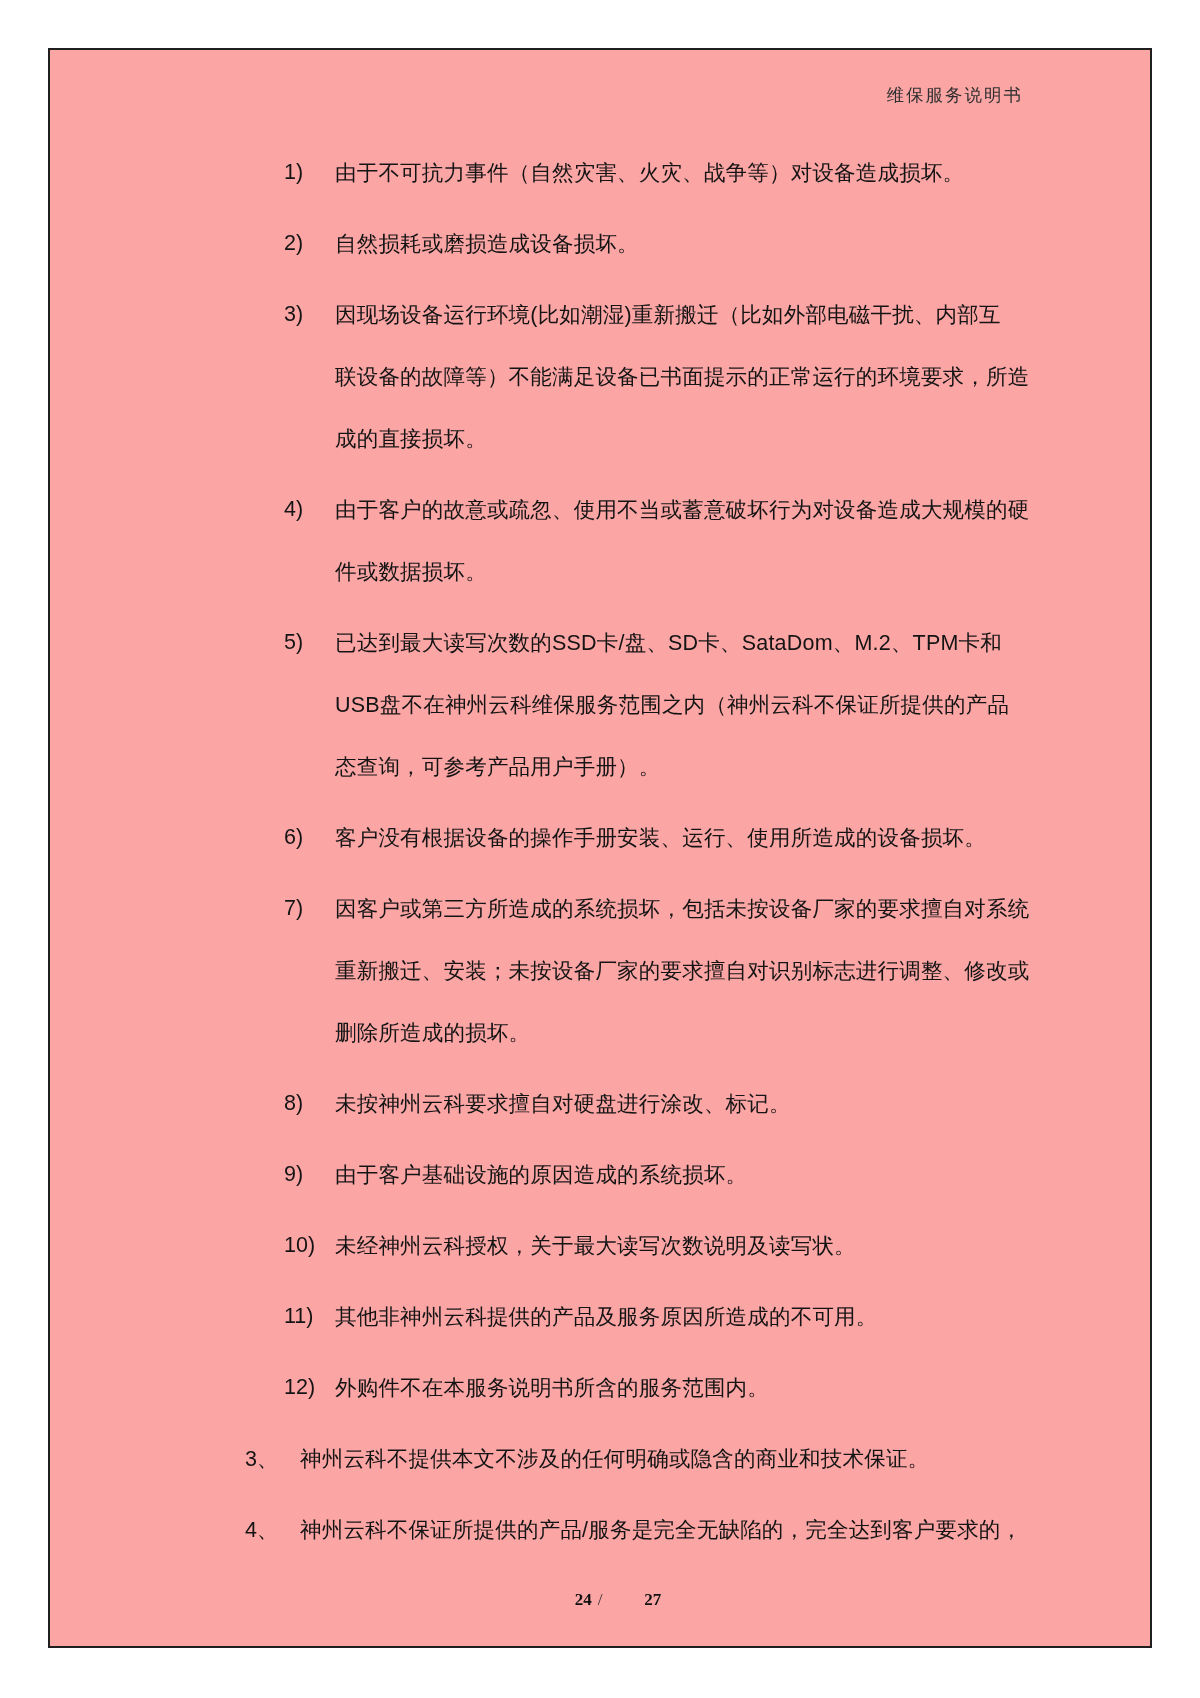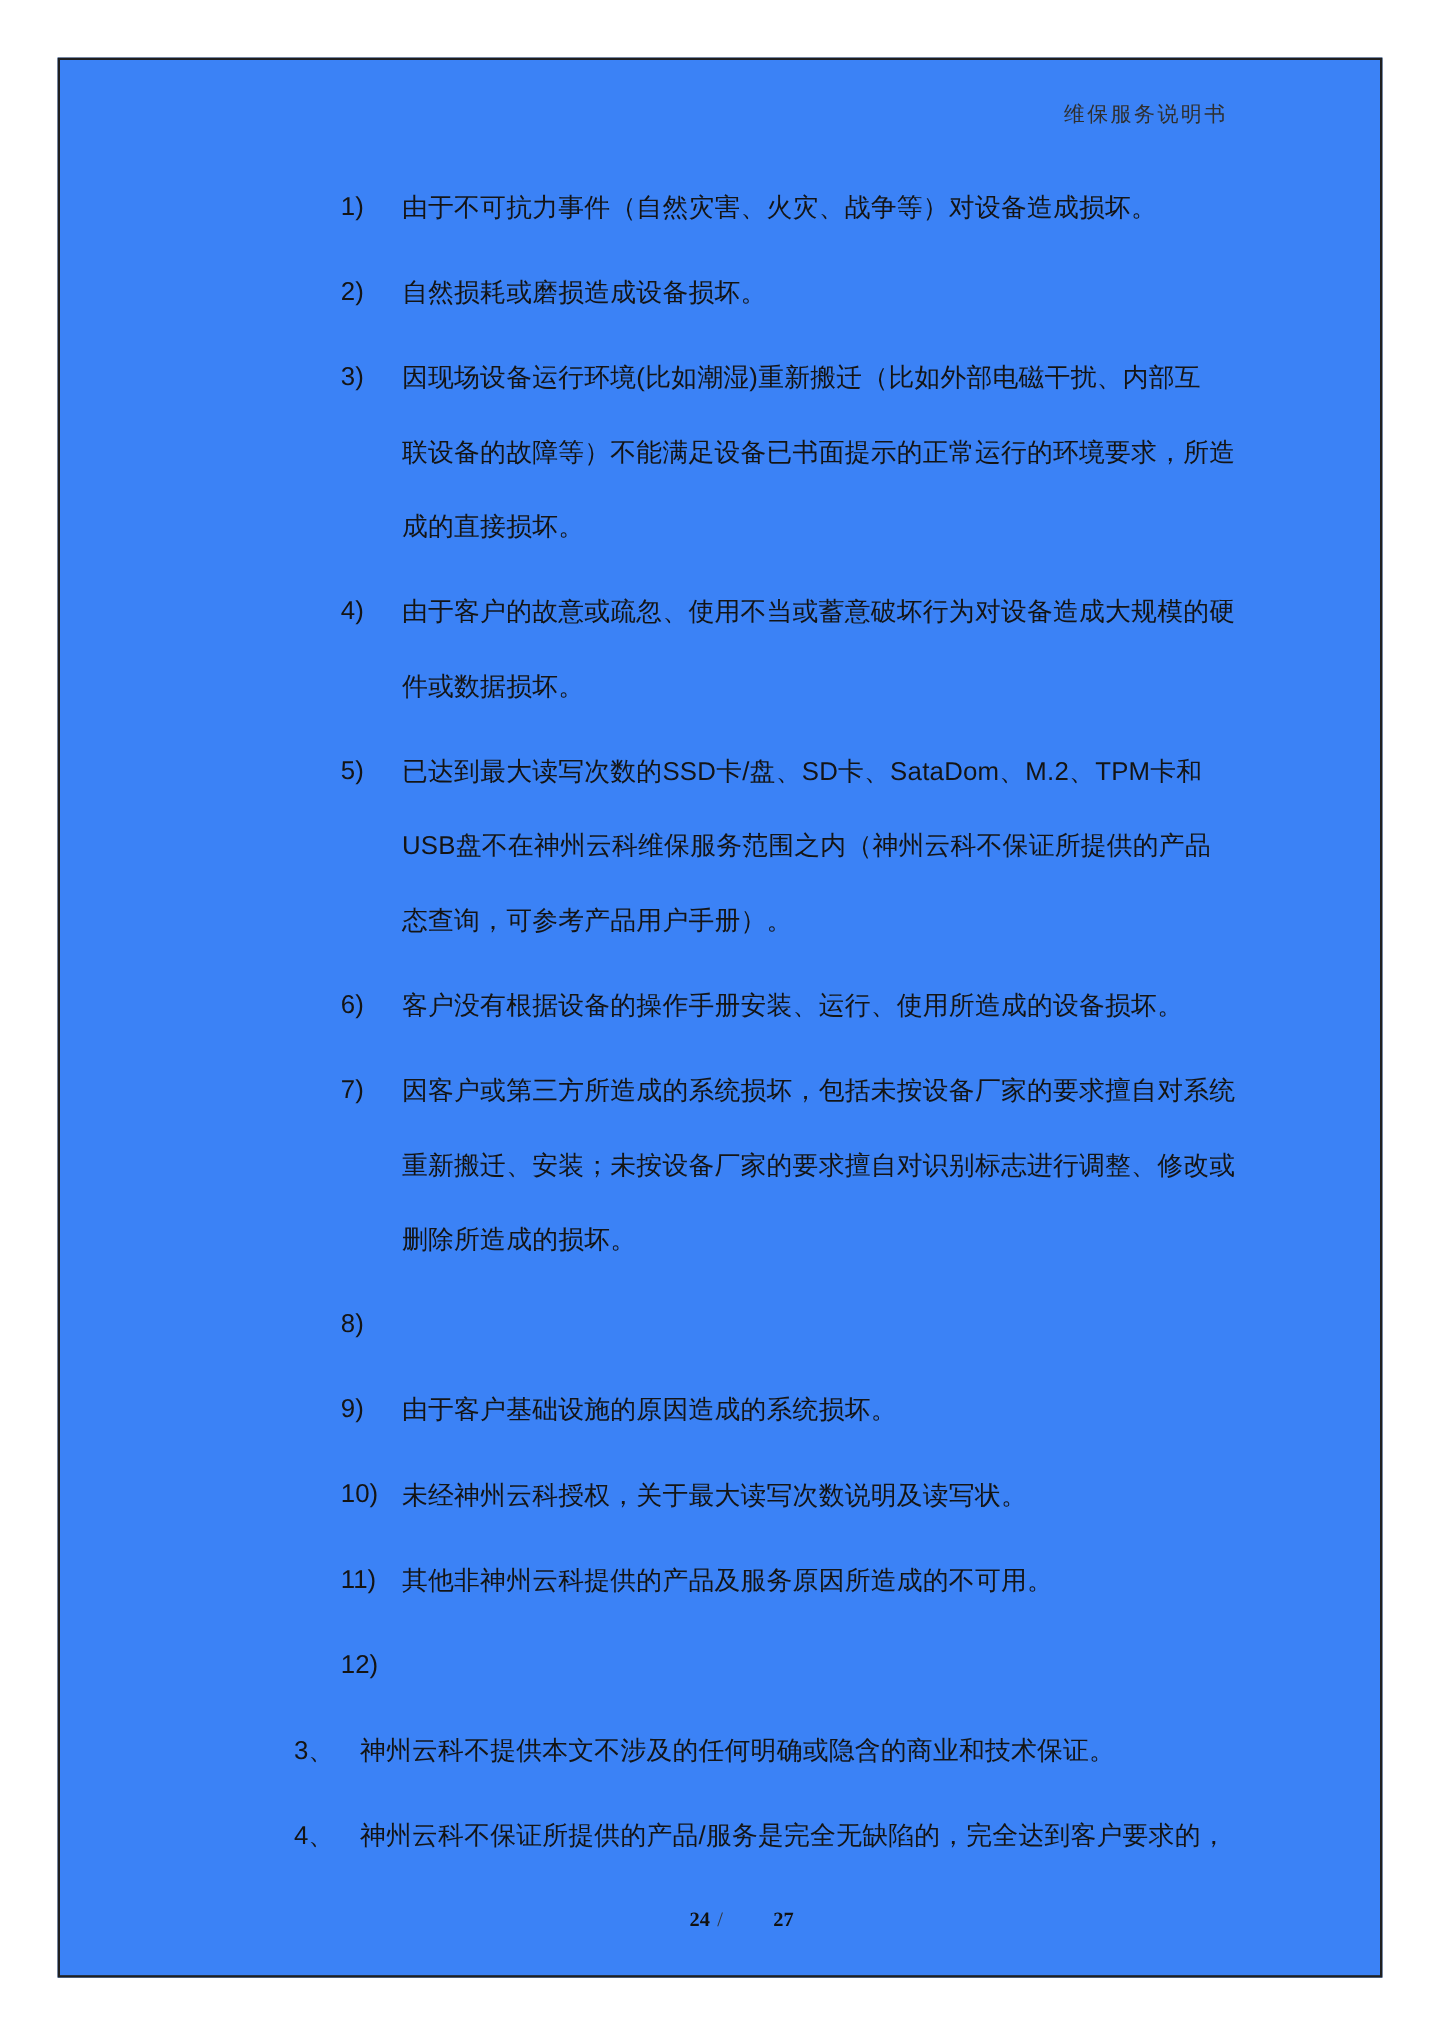--- a/index.html
+++ b/index.html
@@ -19,21 +19,21 @@
     background: #ffffff;
   }
   .page-frame {
     position: absolute;
     left: 48px;
     top: 48px;
     width: 1104px;
     height: 1600px;
     border: 2px solid #1f1f1f;
     box-sizing: border-box;
-    background: #3b82f6;
+    background: #fca5a5;
     overflow: hidden;
   }
   .page-header {
     position: absolute;
     top: 33px;
     right: 127px;
     height: 24px;
     line-height: 24px;
     font-family: "Liberation Serif", "DejaVu Serif", serif;
     font-size: 17.5px;
@@ -177,20 +177,21 @@
         </div>
         <div class="row">
           <span class="num"></span>
           <span class="txt">删除所造成的损坏。</span>
         </div>
       </div>
 
       <div class="item">
         <div class="row">
           <span class="num">8)</span>
+          <span class="txt">未按神州云科要求擅自对硬盘进行涂改、标记。</span>
         </div>
       </div>
 
       <div class="item">
         <div class="row">
           <span class="num">9)</span>
           <span class="txt">由于客户基础设施的原因造成的系统损坏。</span>
         </div>
       </div>
 
@@ -204,20 +205,21 @@
       <div class="item">
         <div class="row">
           <span class="num">11)</span>
           <span class="txt">其他非神州云科提供的产品及服务原因所造成的不可用。</span>
         </div>
       </div>
 
       <div class="item">
         <div class="row">
           <span class="num">12)</span>
+          <span class="txt">外购件不在本服务说明书所含的服务范围内。</span>
         </div>
       </div>
 
       <div class="item outer">
         <div class="row">
           <span class="num">3、</span>
           <span class="txt">神州云科不提供本文不涉及的任何明确或隐含的商业和技术保证。</span>
         </div>
       </div>
 

